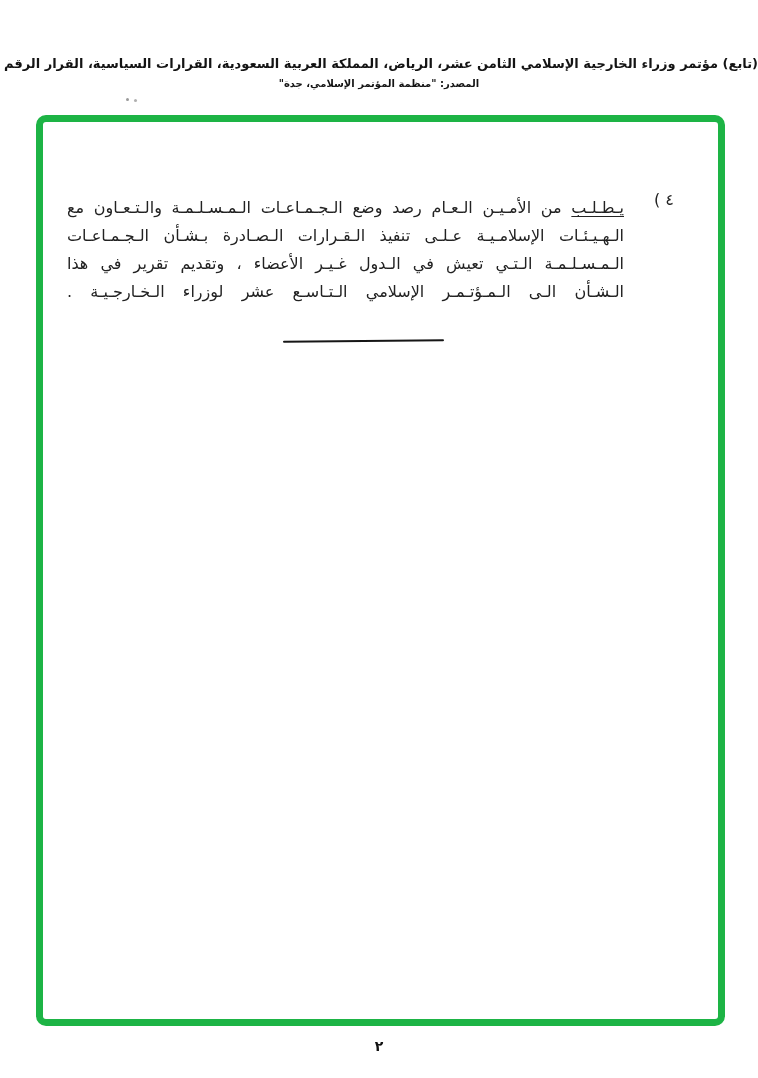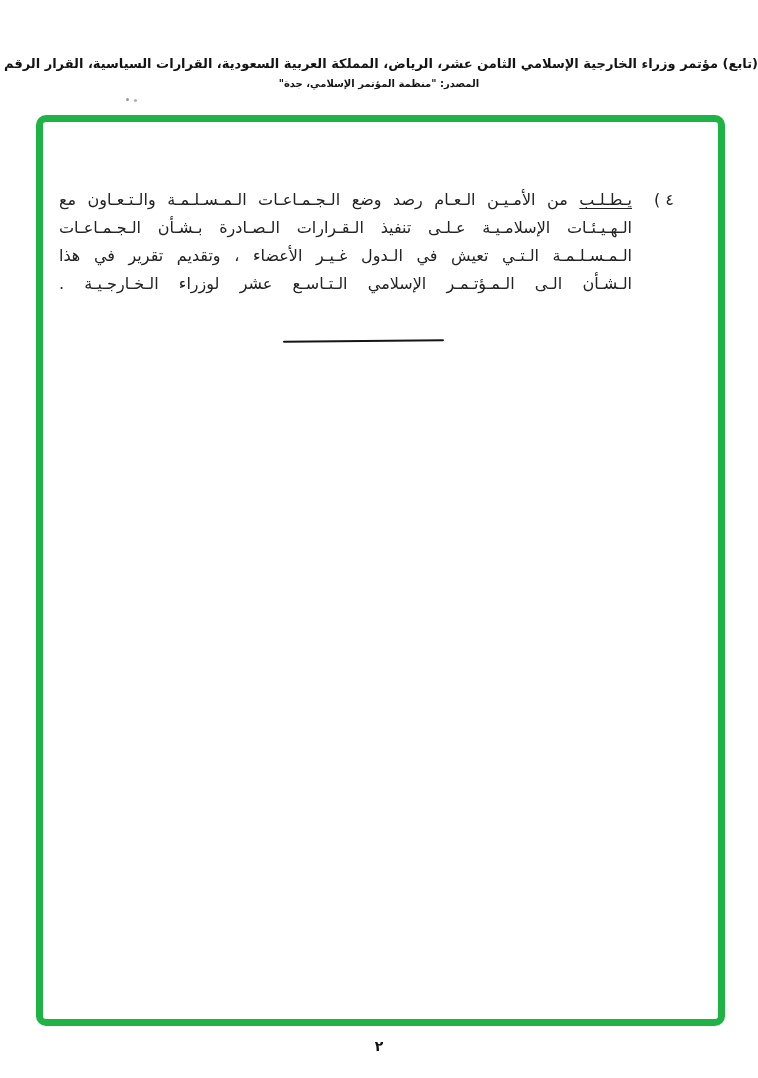--- a/index.html
+++ b/index.html
@@ -49,21 +49,21 @@
     flex: 0 0 48px;
     direction: ltr;
     text-align: center;
     font-size: 16px;
     line-height: 28px;
     color: #222;
     letter-spacing: 2px;
   }
   .item-para {
     flex: 1 1 auto;
-    margin: 0;
+    margin: 8px;
     direction: rtl;
     text-align: justify;
     text-align-last: justify;
     font-size: 16px;
     line-height: 28px;
     word-spacing: 4px;
     color: #222;
   }
   .item-para .lead {
     text-decoration: underline;

